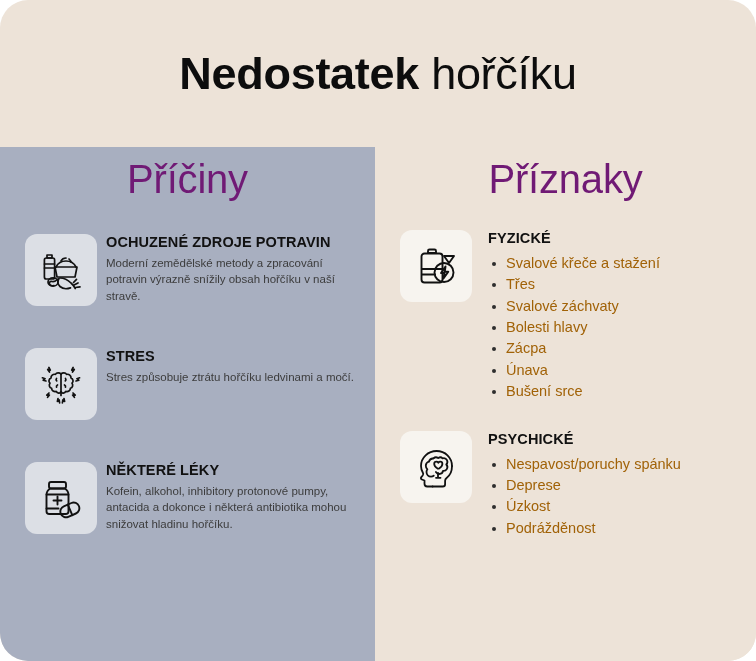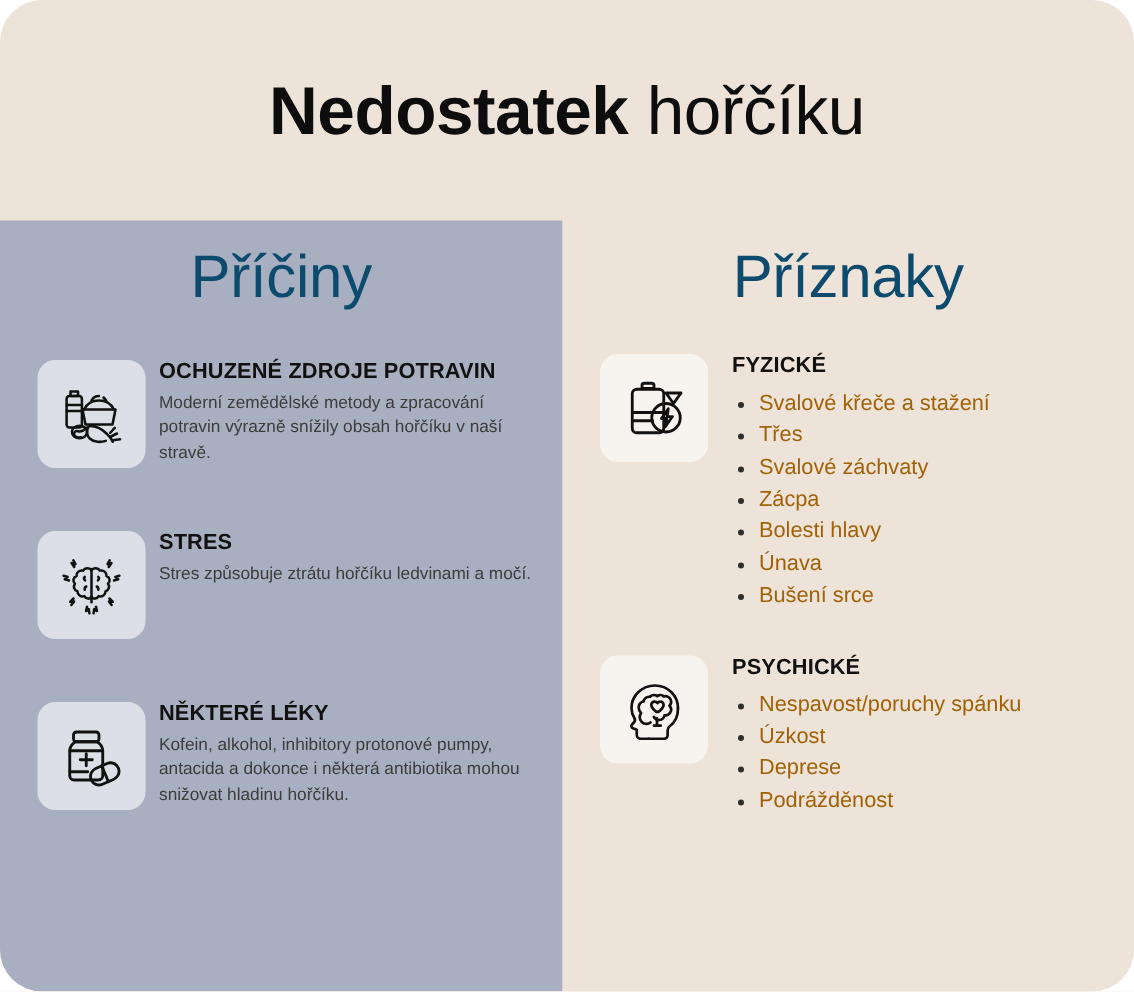--- a/index.html
+++ b/index.html
@@ -57,22 +57,22 @@
   }
   .col-symptoms {
     width: 381px;
     background: #EDE3D8;
   }
 
   .col-head {
     text-align: center;
     font-size: 40px;
     font-weight: 400;
-    color: #0c4a6e;
-    padding-top: 16px;
+    color: #701a75;
+    padding-top: 10px;
     letter-spacing: -0.2px;
   }
 
   
   .items { padding-top: 18px; }
 
   .item {
     display: flex;
     align-items: flex-start;
     padding-left: 25px;
@@ -243,22 +243,22 @@
               <circle cx="33" cy="31.5" r="9.5"></circle>
               <path d="M34.5 25.5l-4.5 6.5h3.5l-1 5.5 4.8-6.8h-3.5z"></path>
             </svg>
           </div>
           <div class="item-body">
             <p class="item-title">FYZICKÉ</p>
             <ul class="sym-list">
               <li>Svalové křeče a stažení</li>
               <li>Třes</li>
               <li>Svalové záchvaty</li>
+              <li>Bolesti hlavy</li>
               <li>Zácpa</li>
-              <li>Bolesti hlavy</li>
               <li>Únava</li>
               <li>Bušení srce</li>
             </ul>
           </div>
         </div>
 
         <div class="item item-sym">
           <div class="tile tile-cream">
             <svg width="50" height="50" viewBox="0 0 50 50" fill="none" stroke="#111" stroke-width="1.8" stroke-linecap="round" stroke-linejoin="round">
               <path d="M41 24c0-8.3-6.9-15-15.4-15C17.1 9 10 15.7 10 24c0 2.5.7 4.7 1.9 6.7.6 1 .5 2-.2 2.8l-1.4 1.6c-.7.8-.4 2 .6 2.4l2.6 1v3.3c0 1.5 1.2 2.7 2.7 2.7h5.4"></path>
@@ -267,22 +267,22 @@
               <path d="M22.5 16.3c1.3-1.2 3.3-1.3 4.7-.2 1.3-1.1 3.2-1 4.4.2 1.7-.5 3.6.3 4.4 1.9.7 1.5.4 3.2-.7 4.3 1.2 1.2 1.4 3.1.5 4.6-.8 1.3-2.3 2-3.8 1.8-.3 1.8-1.9 3.1-3.7 3.1-1.4 0-2.7-.8-3.4-2"></path>
               <path d="M18 19.5c.5-1.7 2-2.9 3.8-3 .2-.1.4-.1.7-.2"></path>
               <path d="M27 30.8v5M25 35.8h4.5"></path>
               <path d="M27 26.6c-.1.1-.3.1-.4 0-1.1-.8-3.4-2.7-3.4-4.7 0-1.2 1-2.2 2.2-2.2.8 0 1.5.4 1.9 1 .4-.6 1.1-1 1.9-1 1.2 0 2.2 1 2.2 2.2 0 2-2.3 3.9-3.4 4.7-.1.1-.2.1-.3 0z"></path>
             </svg>
           </div>
           <div class="item-body">
             <p class="item-title">PSYCHICKÉ</p>
             <ul class="sym-list">
               <li>Nespavost/poruchy spánku</li>
+              <li>Deprese</li>
               <li>Úzkost</li>
-              <li>Deprese</li>
               <li>Podrážděnost</li>
             </ul>
           </div>
         </div>
 
       </div>
     </div>
 
   </div>
 </div>

